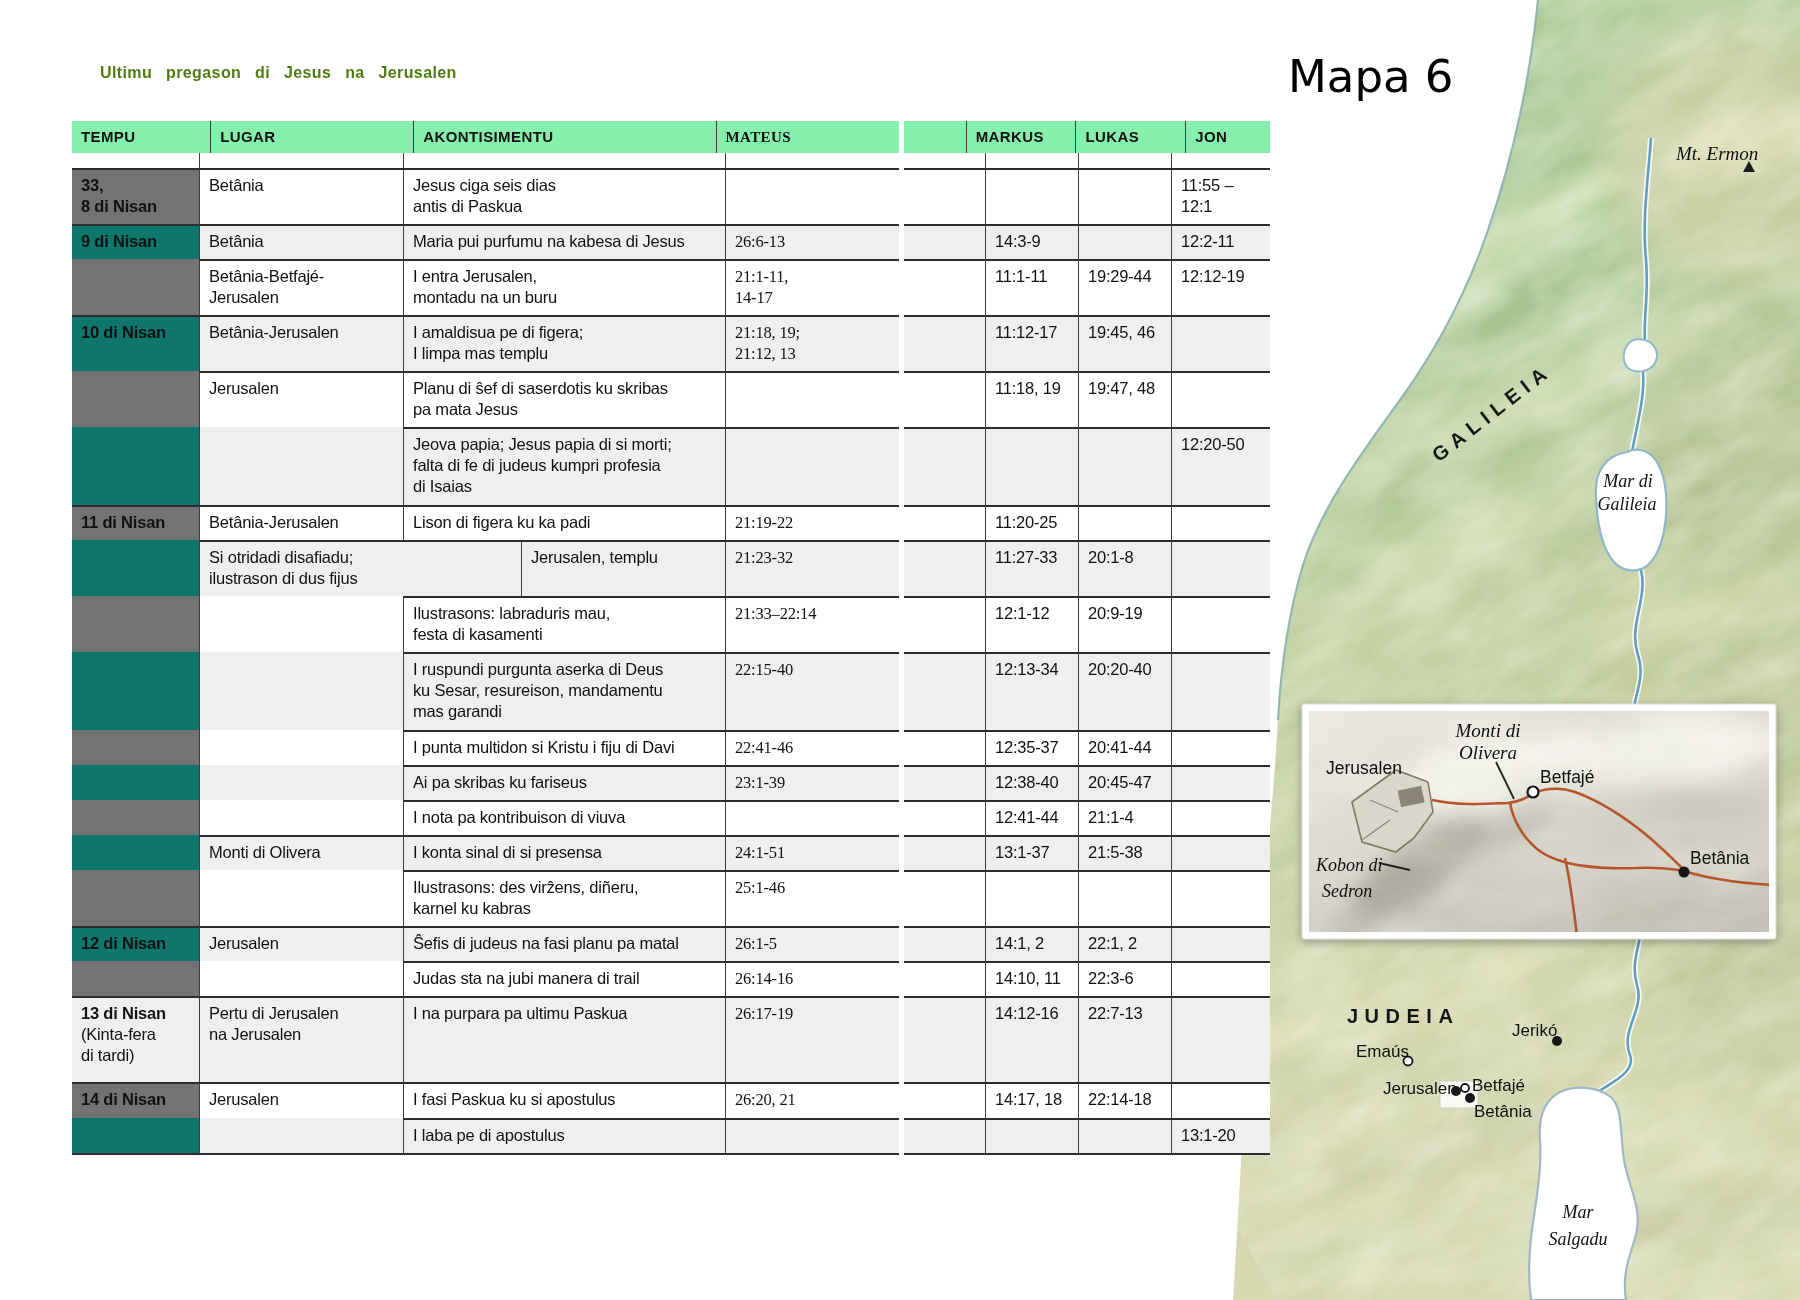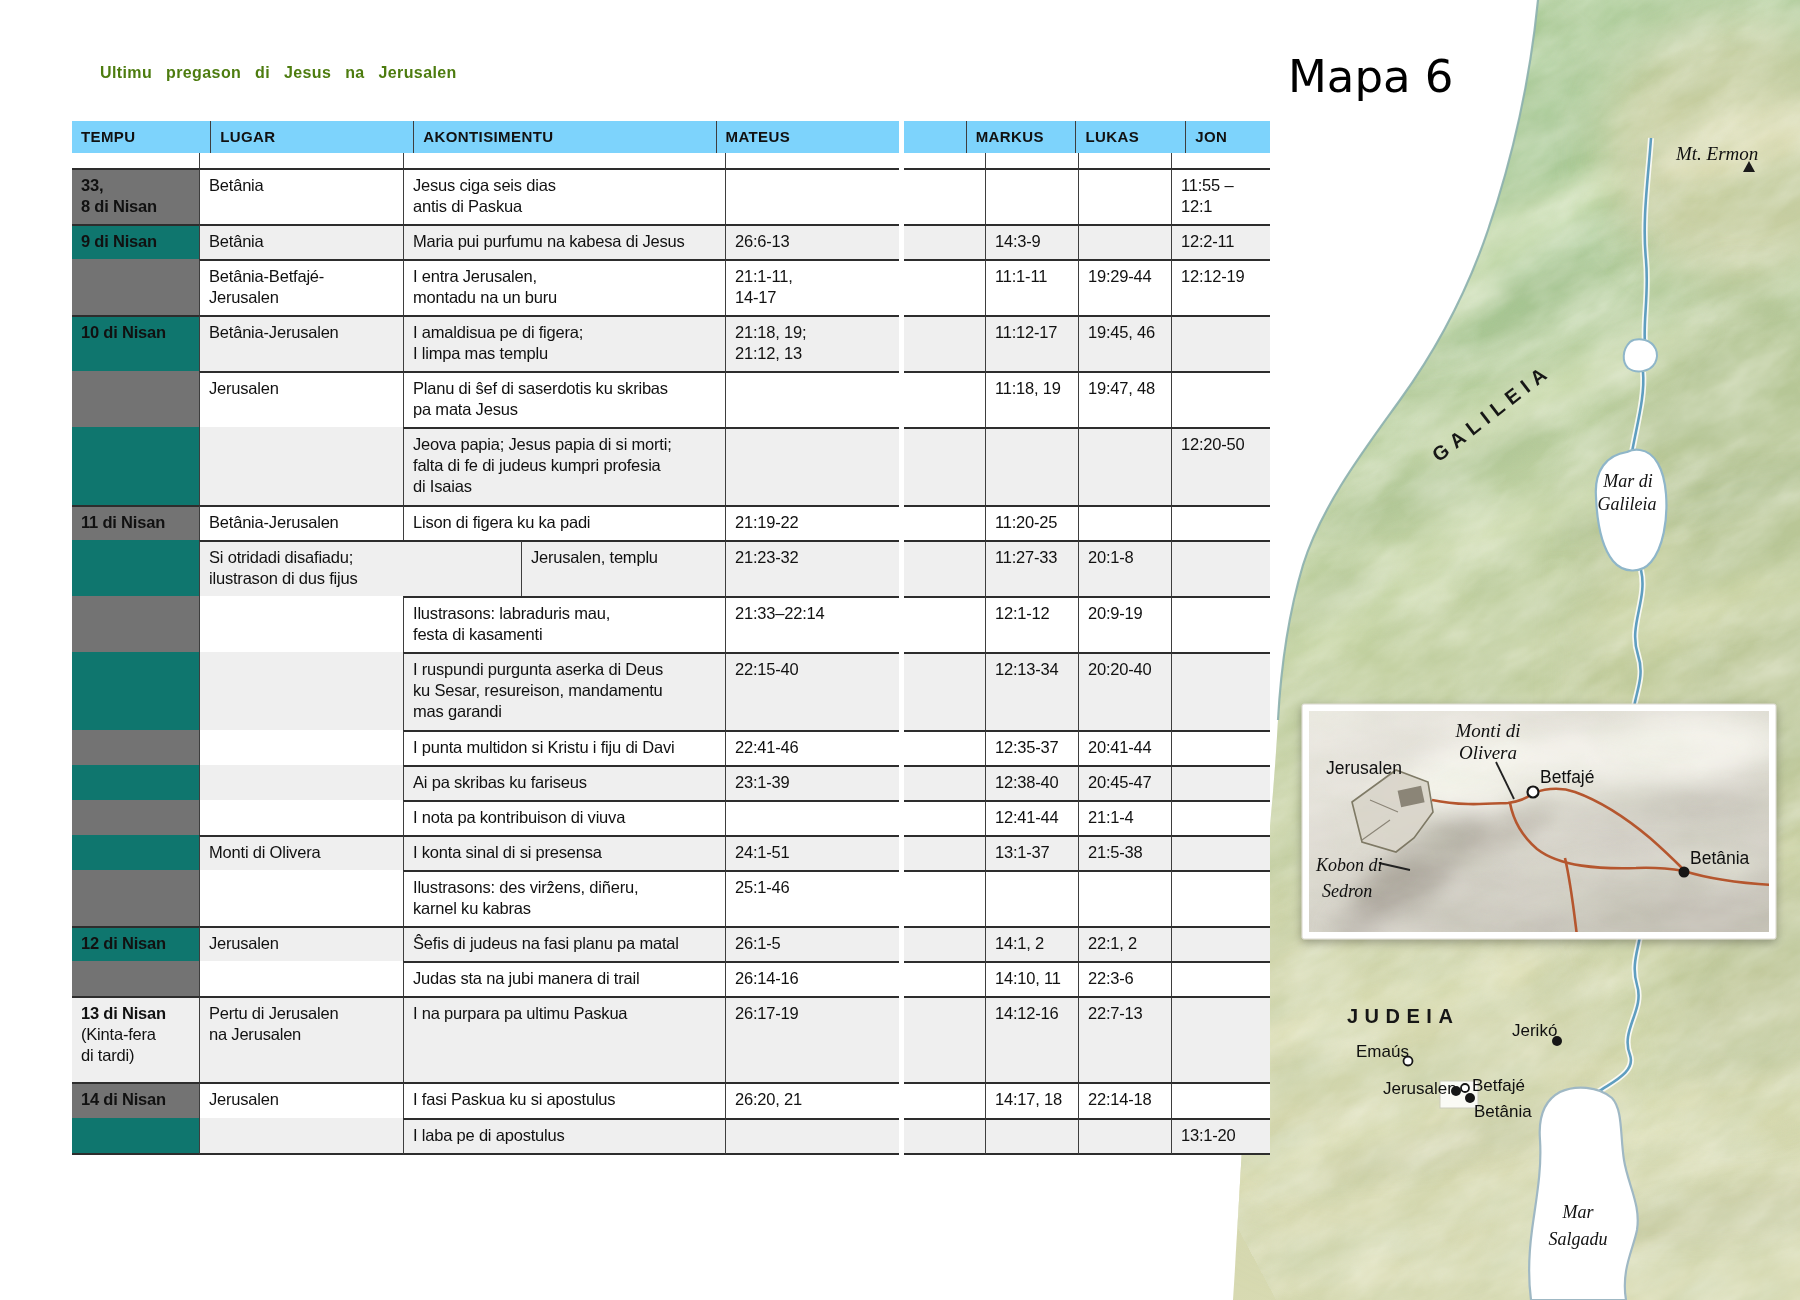--- a/index.html
+++ b/index.html
@@ -20,26 +20,26 @@
   .map-title{
     position:absolute;left:1288px;top:50px;font-size:45px;font-weight:400;color:#000000;
     font-family:"DejaVu Sans","Liberation Sans",sans-serif;
   }
   
   .tbl{
     position:absolute;left:72px;top:121px;width:1198px;background:#fff;
     font-size:16.5px;line-height:21px;color:#111;letter-spacing:-0.2px;
   }
   .hband,.row{display:flex;align-items:stretch;}
-  .hband{background:#7dd3fc;height:32px;}
+  .hband{background:#86efac;height:32px;}
   .hcell{font-weight:700;font-size:15px;letter-spacing:.4px;line-height:32px;padding-left:9px;box-sizing:border-box;}
   .hcell+.hcell{border-left:1.5px solid #3e3e3e;margin-left:30px;}
   .gaprow{height:15px;}
   .gaprow .cell{min-height:15px;padding:0;}
-  .w1{width:127px;} .w2{width:204px;} .w3{width:322px;} .w4{width:260px;}
+  .w1{width:127px;} .w2{width:204px;} .w3{width:322px;} .w4{width:260px;font-family:Liberation Serif, serif;}
   .w5{width:93px;}  .w6{width:93px;}  .w7{width:99px;}
   .cell{box-sizing:border-box;padding:5px 8px 7px 9px;white-space:pre-line;background:#fff;}
   .cell+.cell{border-left:1.5px solid #3e3e3e;}
   .row .c-tempu{font-weight:700;background:#737373;}
   .c-tempu .note{display:block;font-weight:400;}
   .sh .cell{background:#efefef;}
   .sh .c-tempu{background:#0f766e;}
   .shT .c-tempu{background:#efefef;}
   .lt>.cell{border-top:2px solid #2d2d2d;}
   .ll>.cell:nth-child(n+2){border-top:2px solid #2d2d2d;}

